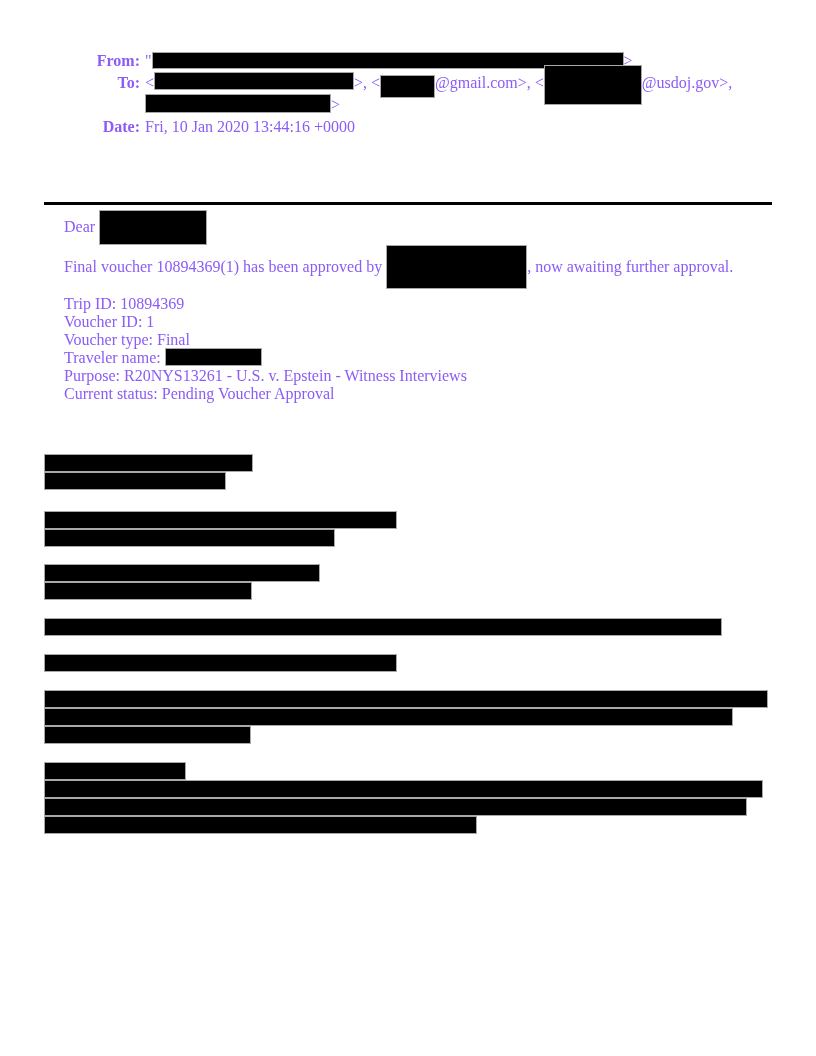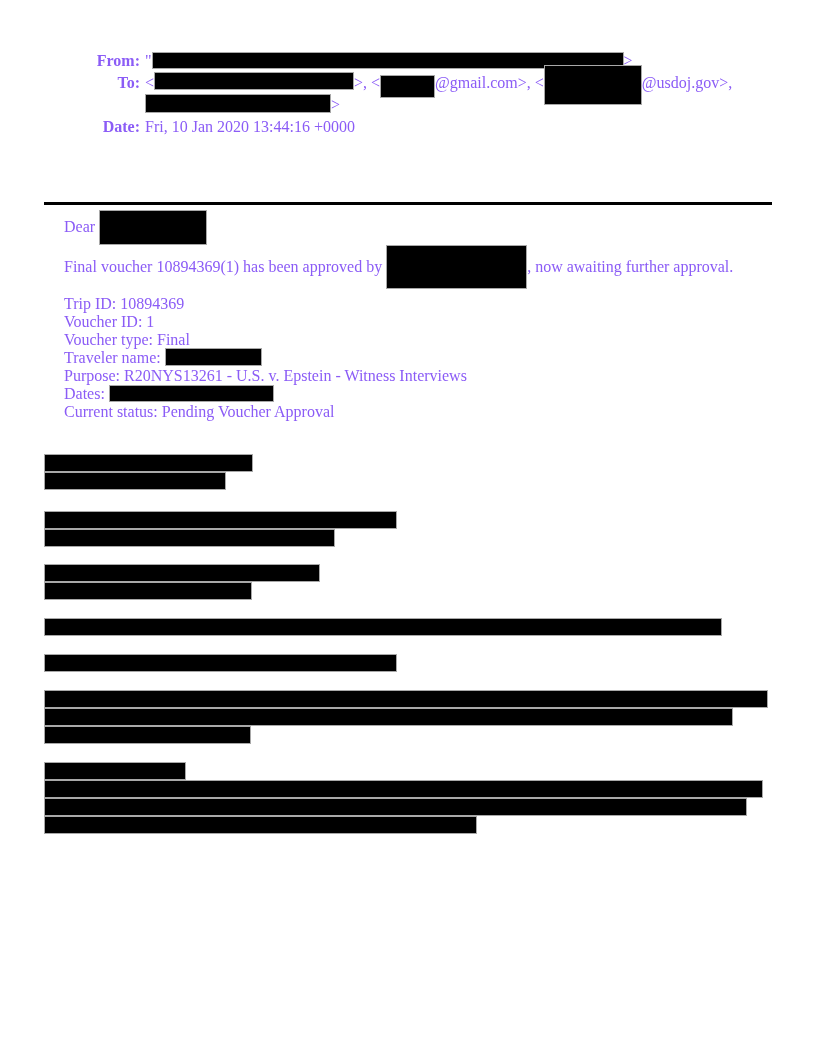--- a/index.html
+++ b/index.html
@@ -53,21 +53,20 @@
   <div class="para" style="top:218px;"><span>Dear </span><span class="redact" style="width: 108px; height: 35px; margin-top: -23px; transform: translateY(13px);"></span></div>
 
   <div class="para" style="top:258px;"><span>Final voucher 10894369(1) has been approved by </span><span class="redact" style="width: 141px; height: 44px; margin-top: -32px; transform: translateY(17px);"></span><span>, now awaiting further approval.</span></div>
 
   <div class="para" style="top:295px;" id="details">
       <div class="line"><span>Trip ID: 10894369</span></div>
       <div class="line"><span>Voucher ID: 1</span></div>
       <div class="line"><span>Voucher type: Final</span></div>
       <div class="line"><span>Traveler name: </span><span class="redact" style="width: 97px; height: 18px; margin-top: -6px; transform: translateY(3px);"></span></div>
       <div class="line"><span>Purpose: R20NYS13261 - U.S. v. Epstein - Witness Interviews</span></div>
-      <div class="line"><span>Dates: </span><span class="redact" style="width: 165px; height: 17px; margin-top: -5px; transform: translateY(3px);"></span></div>
       <div class="line"><span>Current status: Pending Voucher Approval</span></div>
     </div>
 
   <div id="redacted-paragraphs">
       <div class="rgroup" style="top: 454px;">
         <div class="rbar" style="width: 209px;"></div>
         <div class="rbar" style="width: 182px;"></div>
       </div>
       <div class="rgroup" style="top: 511px;">
         <div class="rbar" style="width: 353px;"></div>

